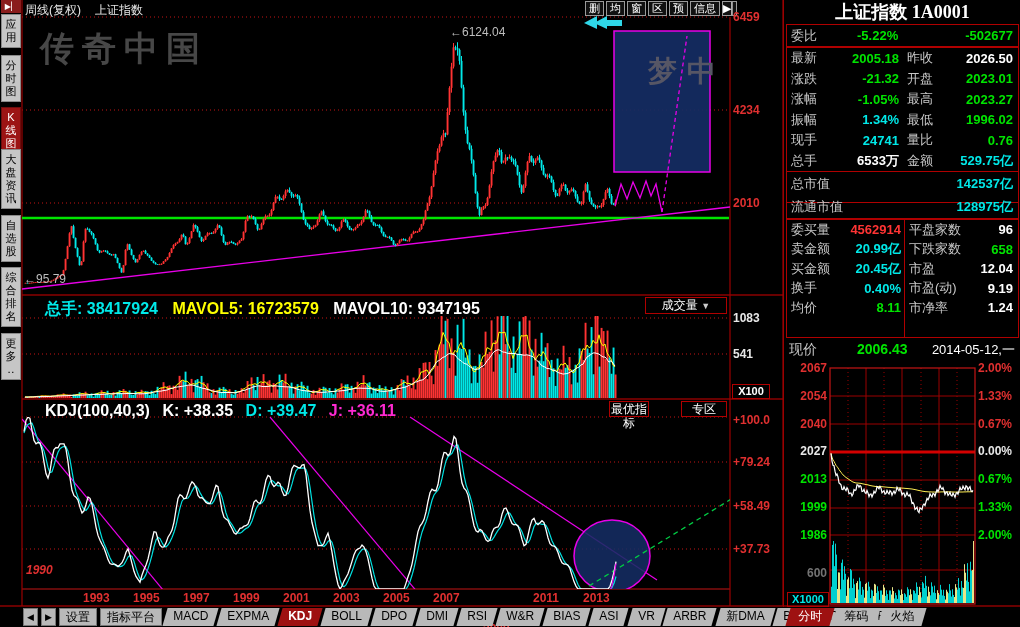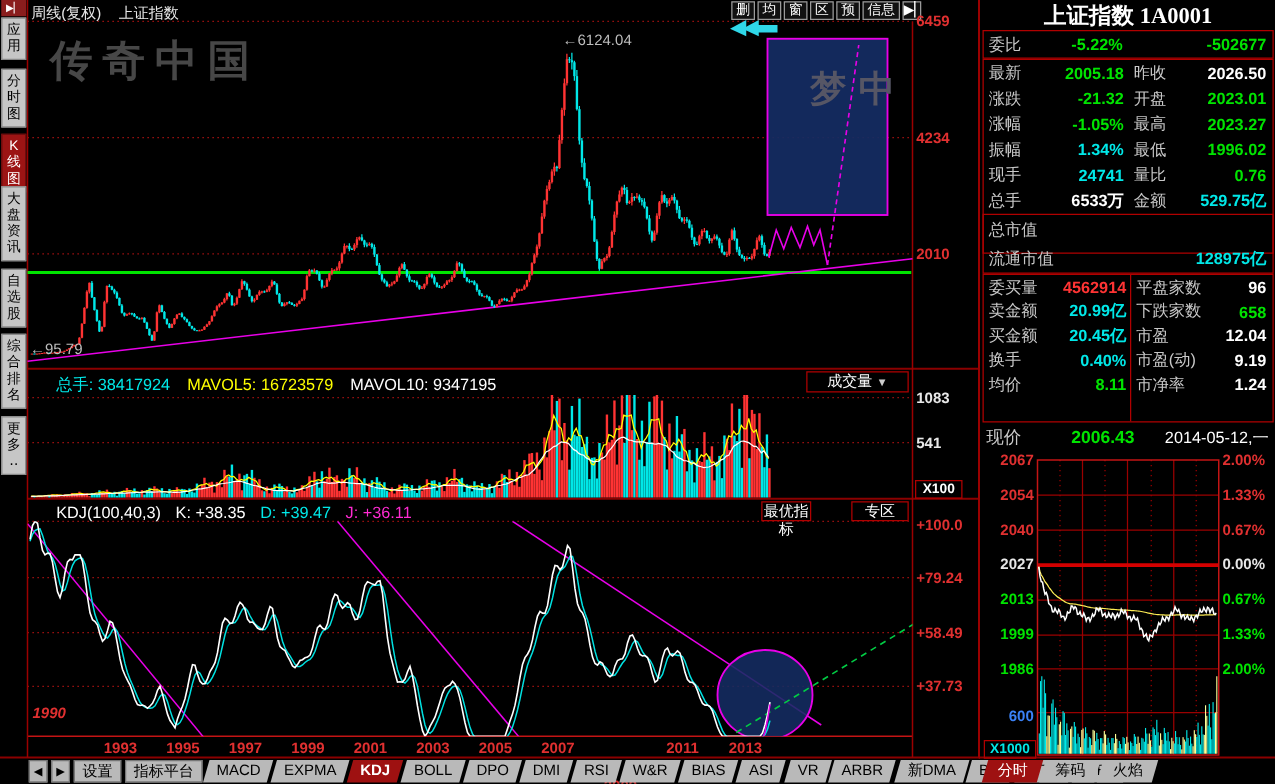--- a/index.html
+++ b/index.html
@@ -3,33 +3,33 @@
 <meta charset="utf-8">
 <style>
   *{box-sizing:border-box;margin:0;padding:0}
   html,body{width:1020px;height:627px;background:#000;overflow:hidden;
     font-family:"Liberation Sans","DejaVu Sans",sans-serif;}
   #stage{position:relative;width:1020px;height:627px;background:#000}
   .abs{position:absolute}
   .cg{color:#00e400}.cr{color:#ff3434}.cc{color:#00e8e8}.cw{color:#ffffff}
   .cy{color:#ffff00}.cm{color:#ff2ad2}.clbl{color:#c8c8c8}
   .axlbl{position:absolute;font-size:12px;font-weight:bold;white-space:nowrap}
-  .red-ax{color:#e03030}.white-ax{color:#e8e8e8}.cyan-ax{color:#3b82f6}.green-ax{color:#00e400}
+  .red-ax{color:#e03030}.white-ax{color:#e8e8e8}.cyan-ax{color:#737373}.green-ax{color:#00e400}
   #chart-title{left:25px;top:2px;color:#e8e8e8;font-size:12px}
   #chart-title span{margin-right:14px}
   .topbtn{position:absolute;top:1px;height:15px;border:1px solid #9a9a9a;background:#111;
     color:#fff;font-size:11px;line-height:13px;text-align:center;cursor:pointer}
   .sbtn{position:absolute;left:1px;width:20px;background:#c6c6c6;border:1px solid #8a8a8a;
     color:#000;font-size:11px;line-height:13px;text-align:center;white-space:pre-line;
     padding-top:3px;cursor:pointer}
   .sbtn.sel{background:#9c1414;color:#fff;border-color:#6d0d0d}
   #watermark-main{left:40px;top:26px;font-size:34px;font-weight:bold;color:#474747;letter-spacing:8px}
   #watermark-box{left:648px;top:52px;font-size:29px;font-weight:bold;color:#565665;letter-spacing:10px}
   .annot{position:absolute;color:#bdbdbd;font-size:12px;white-space:nowrap}
-  .panelhdr{position:absolute;font-size:13px;font-weight:normal;white-space:nowrap}
+  .panelhdr{position:absolute;font-size:16px;font-weight:bold;white-space:nowrap}
   .hdrbox{position:absolute;border:1px solid #b00000;color:#fff;font-size:12px;
     text-align:center;background:#000;cursor:pointer}
   
   #quote{left:783px;top:0;width:237px;height:607px;border-left:1px solid #9b0000}
   #quote-title{position:absolute;left:2px;top:0;width:233px;height:22px;text-align:center;
     color:#fff;font-weight:bold;font-size:18px;font-family:"Liberation Serif","DejaVu Serif",serif}
   .qbox{position:absolute;left:2px;width:233px;border:1px solid #b00000}
   .qrow{display:grid;align-items:center;font-size:13px}
   .qrow .lab{color:#c8c8c8;padding-left:4px;white-space:nowrap}
   .qrow .val{font-weight:bold;text-align:right;white-space:nowrap}
@@ -1278,20 +1278,21 @@
         <div class="qrow" style="grid-template-columns: 40px 72px 48px 1fr; height: 20.5px;">
           <span class="lab">总手</span>
           <span class="val cw">6533万</span>
           <span class="lab" style="padding-left:8px">金额</span>
           <span class="val cc" style="padding-right:5px">529.75亿</span>
         </div>
       </div>
     <div class="qbox" id="qbox-cap" style="top:171px;height:48px">
         <div class="qrow" style="grid-template-columns: 80px 1fr; height: 23px;">
           <span class="lab">总市值</span>
+          <span class="val cc" style="padding-right:5px">142537亿</span>
         </div>
         <div class="qrow" style="grid-template-columns: 80px 1fr; height: 23px;">
           <span class="lab">流通市值</span>
           <span class="val cc" style="padding-right:5px">128975亿</span>
         </div>
       </div>
     <div class="qbox" id="qbox-detail" style="top:219px;height:119px">
       <div class="abs" style="left:117px;top:0;width:1px;height:117px;background:#b00000"></div>
         <div class="qrow" style="grid-template-columns: 46px 68px 64px 1fr; height: 19.5px;">
           <span class="lab">委买量</span>

